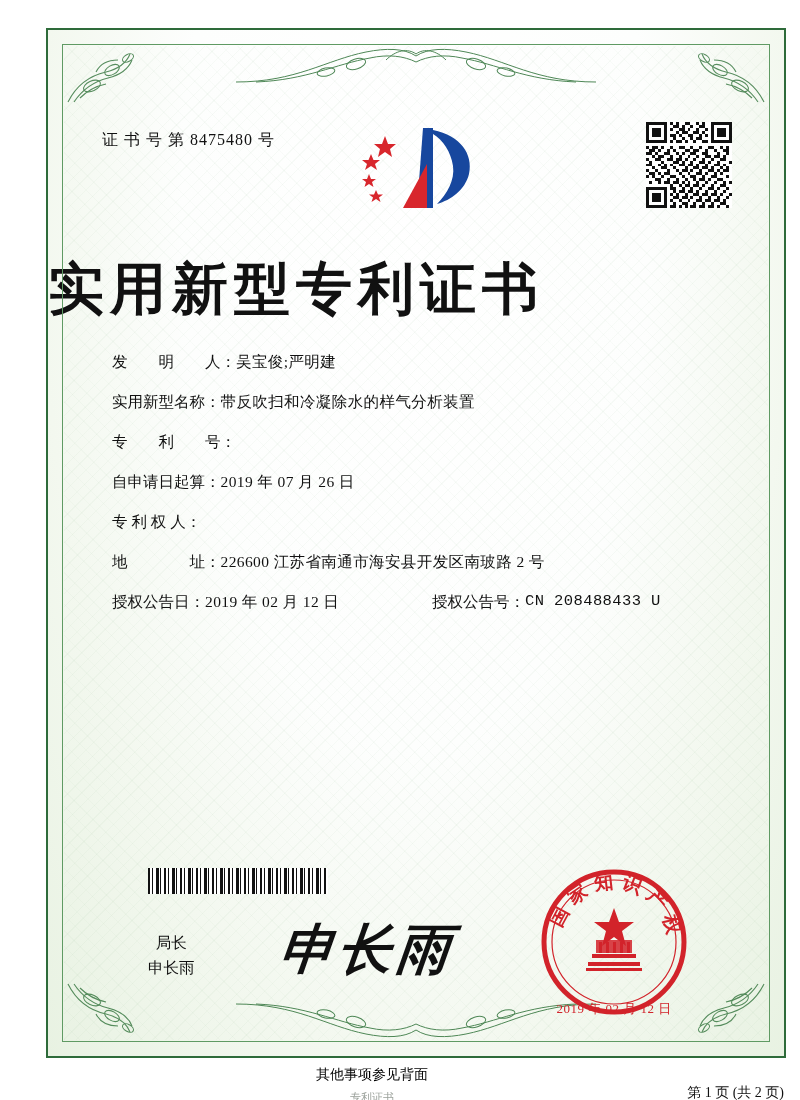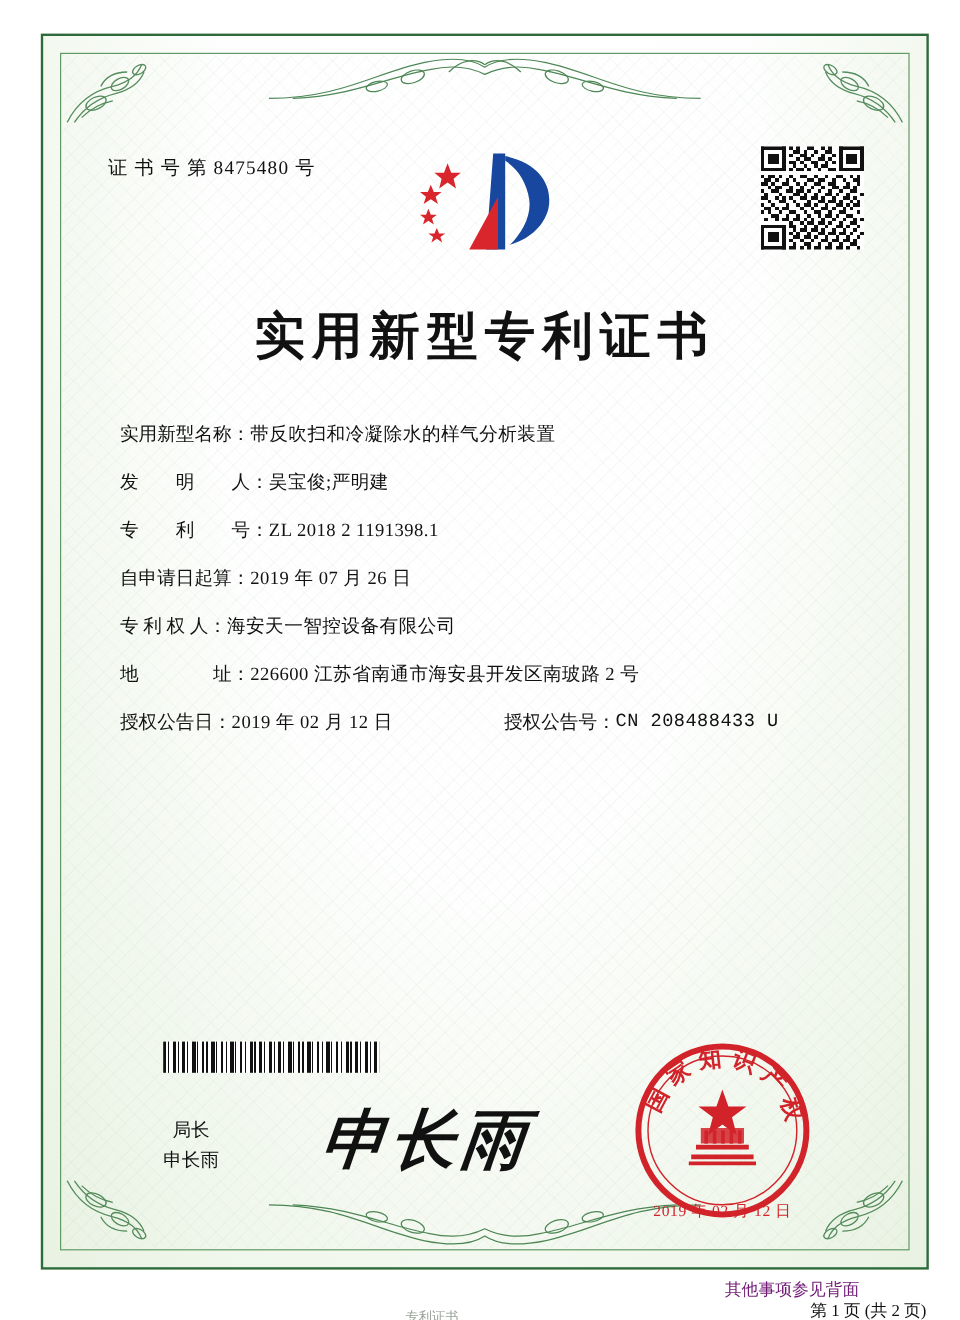--- a/index.html
+++ b/index.html
@@ -12,21 +12,21 @@
     height: 1100px;
     font-family: "Liberation Serif", serif;
     color: #1a1a1a;
     position: relative;
     overflow: hidden;
   }
 
   
   .page {
     position: absolute;
-    left: 4px; top: 0;
+    left: 16px; top: 0;
     width: 712px; height: 1100px;
     background: #ffffff;
   }
 
   .cert {
     position: absolute;
     left: 30px;
     top: 28px;
     width: 740px;
     height: 1030px;
@@ -111,22 +111,21 @@
     top: 92px;
     width: 86px;
     height: 86px;
   }
 
   
   .title {
     position: absolute;
     left: 0; right: 0;
     top: 222px;
-    text-align: center;
-    font-size: 42px;
+    font-size: 56px;
     font-weight: bold;
     letter-spacing: 6px;
     color: #111;
     font-family: Liberation Serif, serif;
   }
 
   
   .fields {
     position: absolute;
     left: 64px;
@@ -235,23 +234,23 @@
     top: 1014px;
     text-align: right;
     font-size: 14px;
     color: #111;
     margin-top: 40px;
   }
   .footnote {
     position: absolute;
     left: 0; right: 0;
     top: 1066px;
-    text-align: right;
+    text-align: center;
     font-size: 14px;
-    color: #701a75;
+    color: #000000;
   }
   .footnote2 {
     position: absolute;
     left: 0; right: 0;
     top: 1090px;
     text-align: center;
     font-size: 11px;
     color: #9aa09a;
   }
 </style>
@@ -575,42 +574,40 @@
           <rect x="24" y="28" width="1" height="1"></rect>
           <rect x="27" y="28" width="1" height="1"></rect>
       </g>
     </svg>
 
     <div class="title">实用新型专利证书</div>
 
     <div class="fields">
 
       <div class="field">
+        <span class="label">发　　明　　人：</span>
+        <span class="value">吴宝俊;严明建</span>
+      </div>
+
+      <div class="field">
         <span class="label">实用新型名称：</span>
         <span class="value">带反吹扫和冷凝除水的样气分析装置</span>
       </div>
 
       <div class="field">
-        <span class="label">发　　明　　人：</span>
-        <span class="value">吴宝俊;严明建</span>
-      </div>
-
-      <div class="field">
         <span class="label">专　　利　　号：</span>
-        <span class="value">ZL 2018 2 1191398.1</span>
       </div>
 
       <div class="field">
         <span class="label">自申请日起算：</span>
         <span class="value">2019 年 07 月 26 日</span>
       </div>
 
       <div class="field">
         <span class="label">专 利 权 人：</span>
-        <span class="value">海安天一智控设备有限公司</span>
       </div>
 
       <div class="field">
         <span class="label">地　　　　址：</span>
         <span class="value">226600 江苏省南通市海安县开发区南玻路 2 号</span>
       </div>
 
       <div class="field two">
         <span class="left">
           <span class="label">授权公告日：</span>

